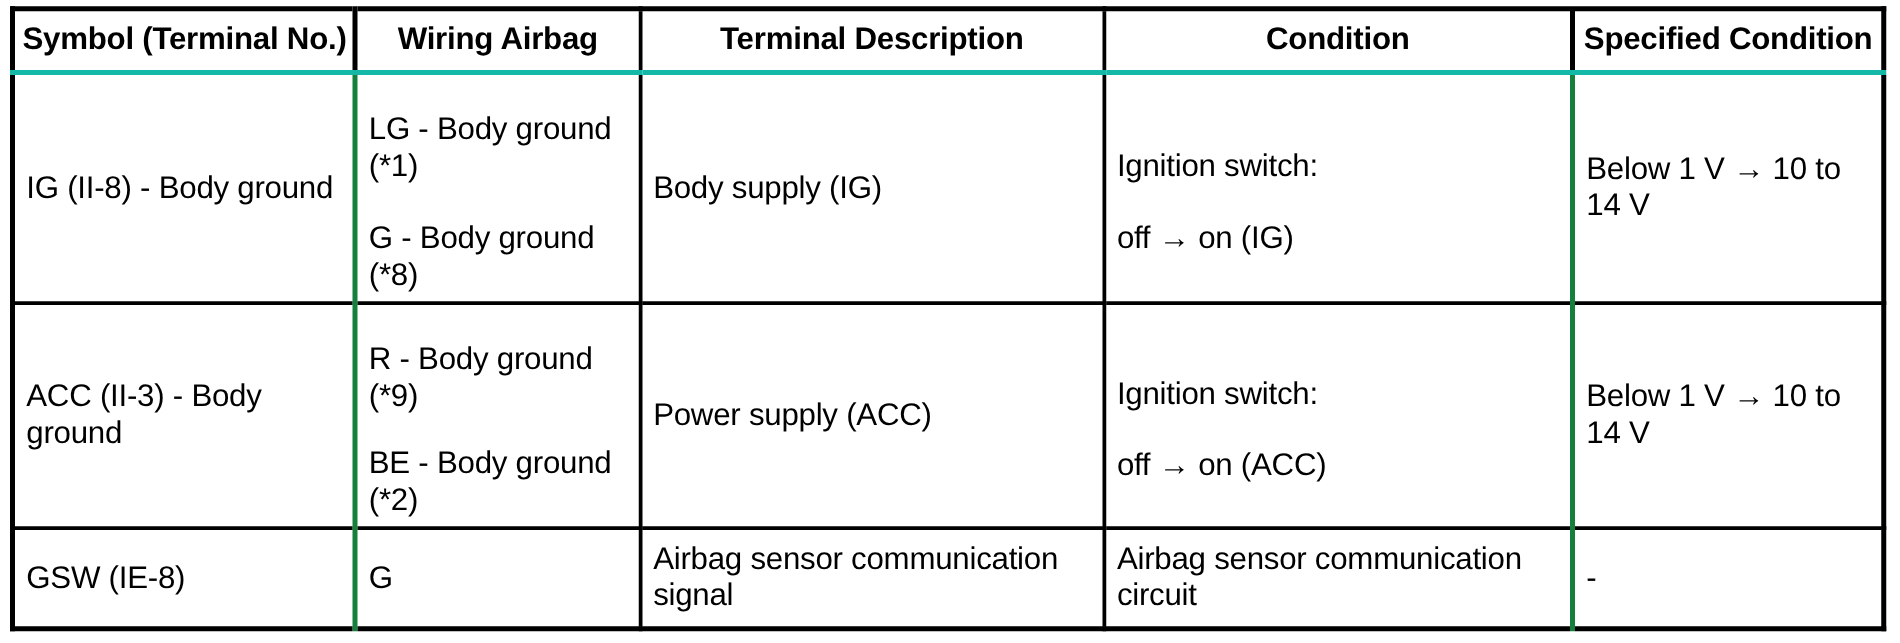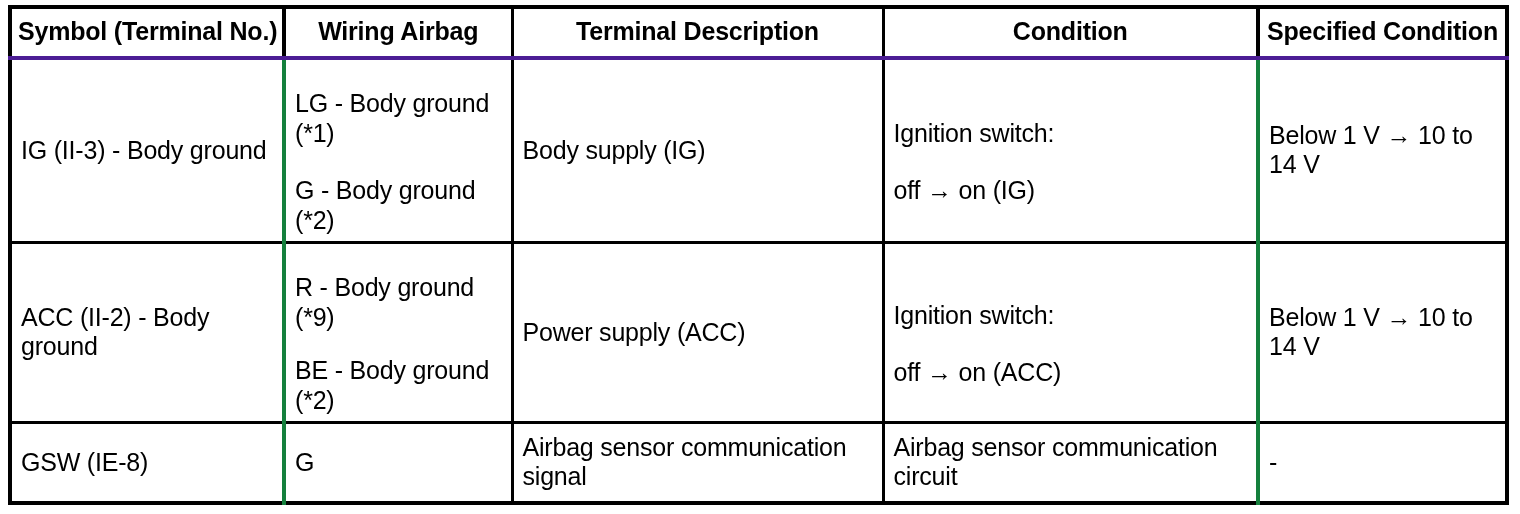--- a/index.html
+++ b/index.html
@@ -35,21 +35,21 @@
   #spec-table col.c5 { width: 249px; }
 
   
   #spec-table thead th {
     font-size: 25px;
     font-weight: bold;
     vertical-align: middle;
     padding: 3px 6px 6px 6px;
     height: 38px;
     border-right: 3px solid #000000;
-    border-bottom: 4px solid #4c1d95;
+    border-bottom: 4px solid #14b8a6;
     letter-spacing: -0.2px;
     white-space: nowrap;
   }
   #spec-table thead th:last-child { border-right: none; }
   #spec-table thead th.thick-right { border-right: 4px solid #000000; }
 
   
   #spec-table tbody td {
     font-size: 25px;
     font-weight: normal;
@@ -95,39 +95,39 @@
       <th>Wiring Airbag</th>
       <th>Terminal Description</th>
       <th class="thick-right">Condition</th>
       <th>Specified Condition</th>
     </tr>
   </thead>
 
   <tbody>
 
     <tr class="r-tall">
-      <td class="thick-right">IG (II-3) - Body ground</td>
+      <td class="thick-right">IG (II-8) - Body ground</td>
       <td>
         <span class="cell-lines">
           <span class="ln">LG - Body ground (*1)</span>
-          <span class="ln">G - Body ground (*2)</span>
+          <span class="ln">G - Body ground (*8)</span>
         </span>
       </td>
       <td>Body supply (IG)</td>
       <td class="thick-right">
         <span class="cell-lines">
           <span class="ln">Ignition switch:</span>
           <span class="ln">off → on (IG)</span>
         </span>
       </td>
       <td>Below 1 V → 10 to 14 V</td>
     </tr>
 
     <tr class="r-tall">
-      <td class="thick-right">ACC (II-2) - Body ground</td>
+      <td class="thick-right">ACC (II-3) - Body ground</td>
       <td>
         <span class="cell-lines tight">
           <span class="ln">R - Body ground (*9)</span>
           <span class="ln">BE - Body ground (*2)</span>
         </span>
       </td>
       <td>Power supply (ACC)</td>
       <td class="thick-right">
         <span class="cell-lines">
           <span class="ln">Ignition switch:</span>

